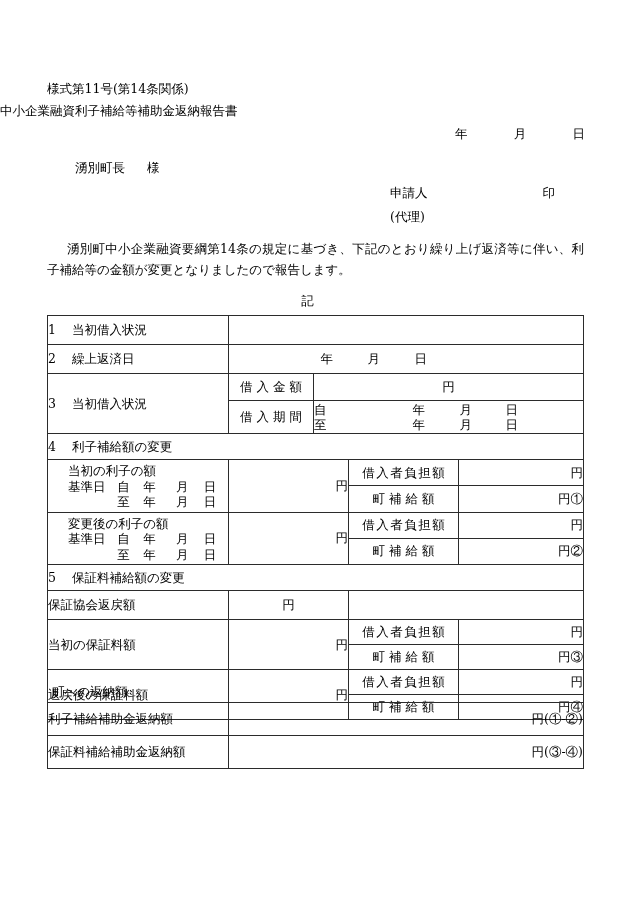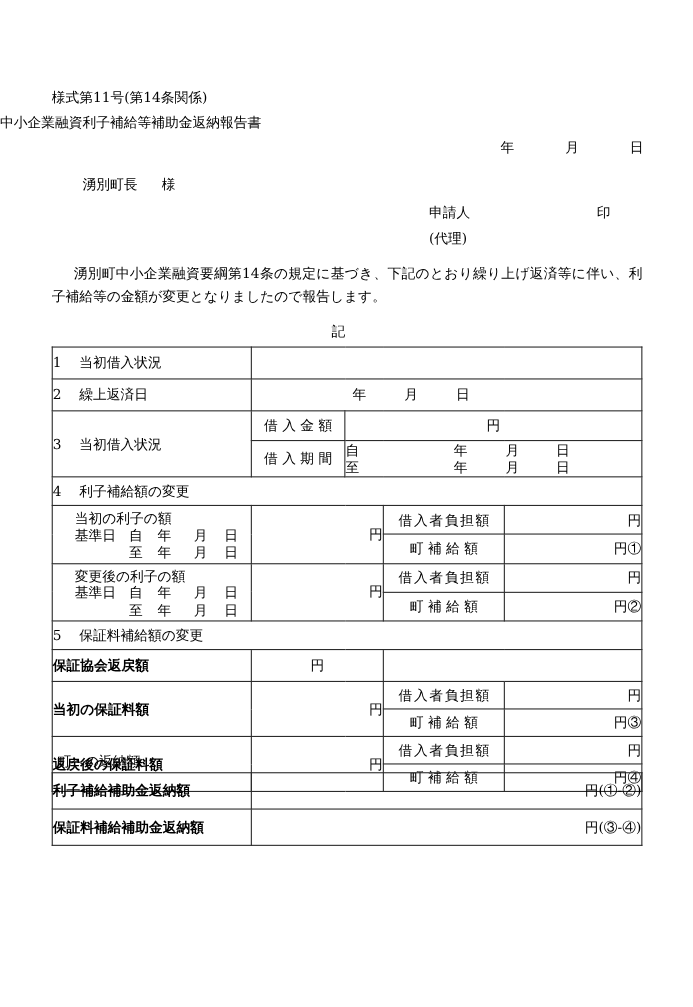--- a/index.html
+++ b/index.html
@@ -120,21 +120,21 @@
   #bottom-table {
     left: 47px;
     top: 702px;
     width: 536px;
   }
   .cell-num {
     padding-left: 9px;
     white-space: nowrap;
   }
   .cell-num .n { display: inline-block; width: 24px; }
-  .cell-indent { padding-left: 20px; font-weight: bold; }
+  .cell-indent { padding-left: 20px; }
 
   .h28 { height: 28px; }
   .h26 { height: 26px; }
   .h25 { height: 25px; }
   .h48 { height: 48px; }
   .h32 { height: 32px; }
 
   .sp-label {
     letter-spacing: 0.32em;
     text-indent: 0.32em;

